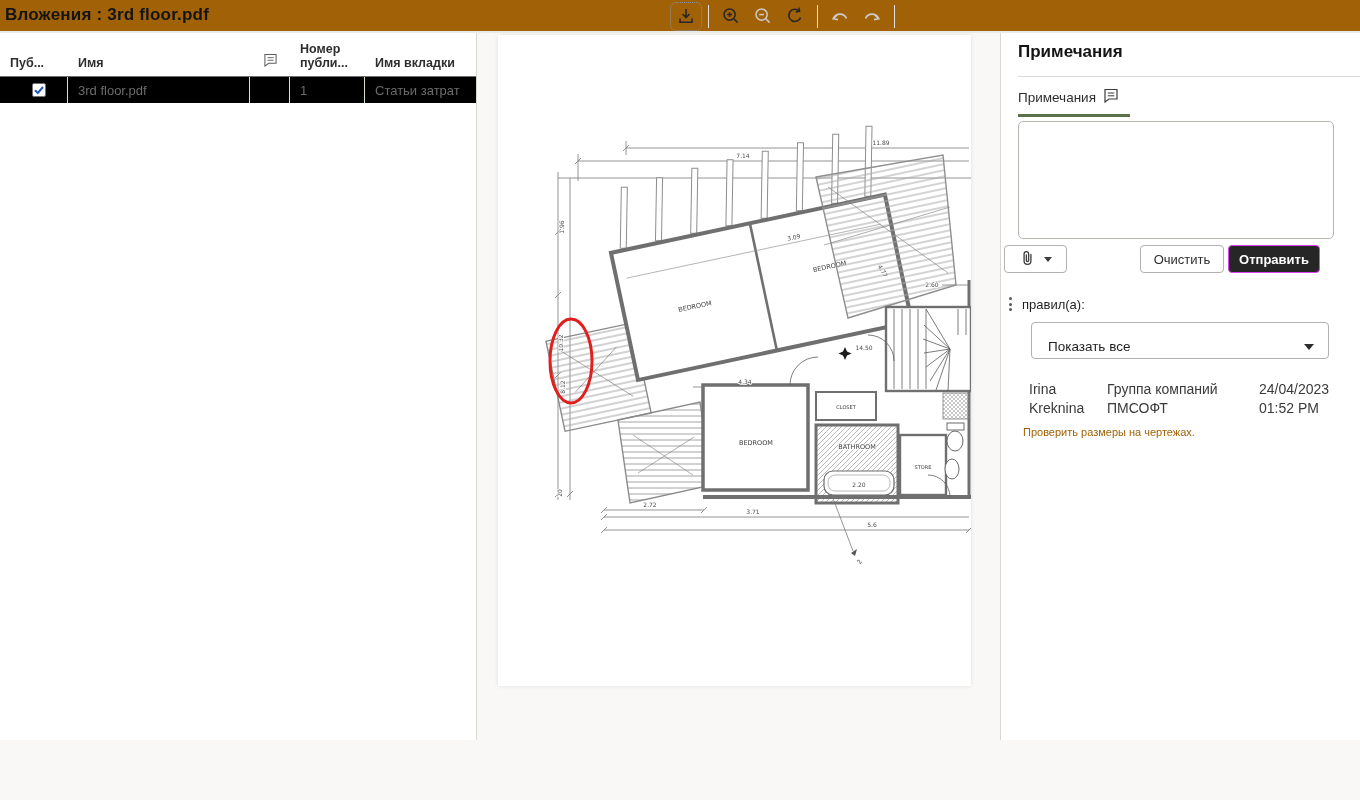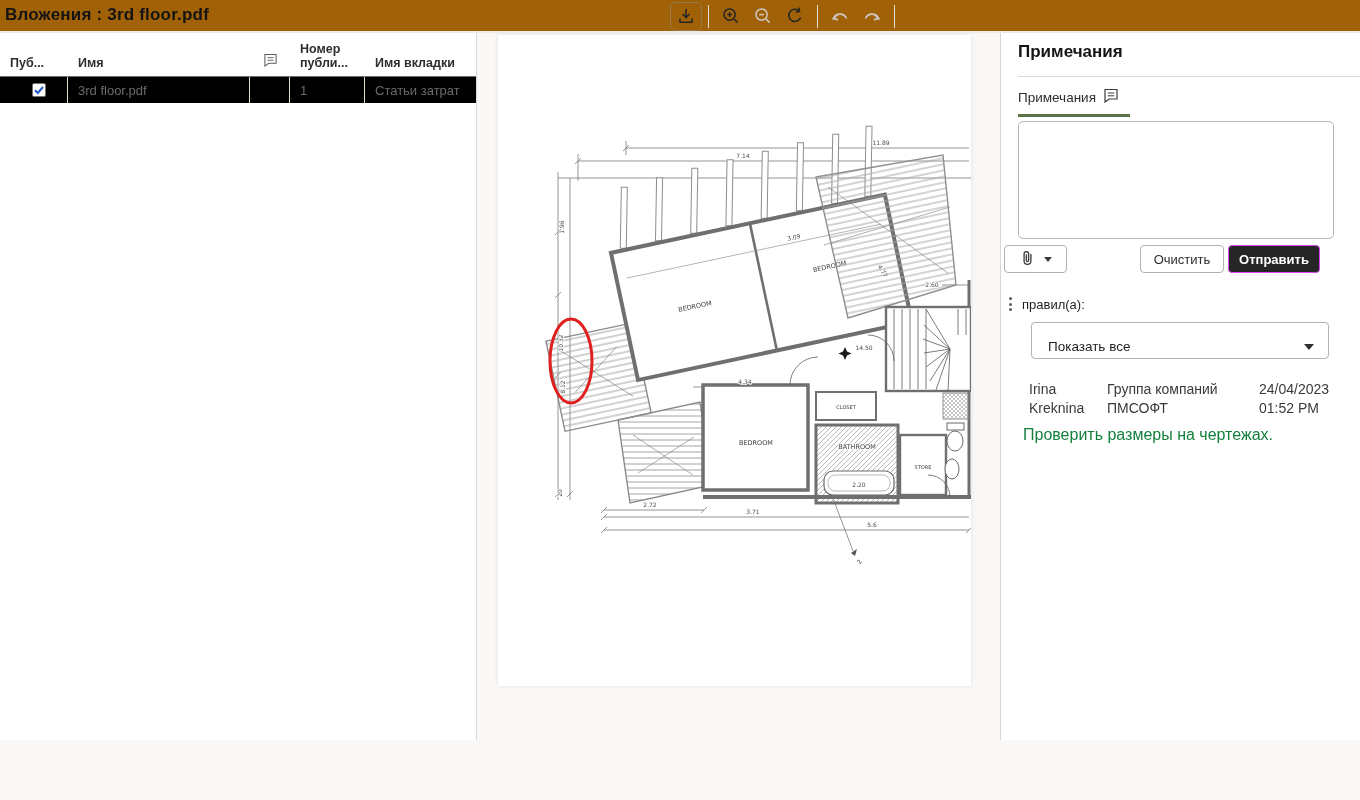--- a/index.html
+++ b/index.html
@@ -60,21 +60,21 @@
   .rules-row { position:absolute; left:6px; top:262px; display:flex; align-items:center; gap:8px; }
   .dots-handle { display:flex; flex-direction:column; gap:2.5px; cursor:grab; padding:2px; }
   .dots-handle i { width:3px; height:3px; border-radius:50%; background:#5a5a5a; display:block; }
   .rules-label { font-size:13px; color:#1f1f1f; }
   .filter-select { position:absolute; left:14px; top:289px; width:298px; height:37px; background:#fff; border:1px solid #b3b0ad; border-radius:4px; display:flex; align-items:center; padding:12px 14px 0 16px; font-size:13.5px; color:#1f1f1f; cursor:pointer;margin-left:16px; }
   .filter-select .caret { margin-left:auto; width:0; height:0; border-left:5px solid transparent; border-right:5px solid transparent; border-top:6px solid #2e2e2e; }
   .comment-meta { position:absolute; left:28px; top:347px; width:320px; display:flex; font-size:14px; color:#3a3a3a; line-height:19px; }
   .cm-author { width:78px; }
   .cm-company { width:152px; }
   .cm-datetime { flex:1; }
-  .comment-text { position:absolute; left:22px; top:393px; width:320px; font-size:16px; color:#15803d; }
+  .comment-text { position:absolute; left:22px; top:393px; width:320px; font-size:11px; color:#a16207; }
 </style>
 </head>
 <body>
 
 <div class="topbar">
   <div class="app-title">Вложения : 3rd floor.pdf</div>
   <div class="toolbar">
     <button class="tbtn focused">
       <span>
         <svg width="20" height="20" viewBox="0 0 20 20" fill="none" stroke="#262626" stroke-width="1.6">

